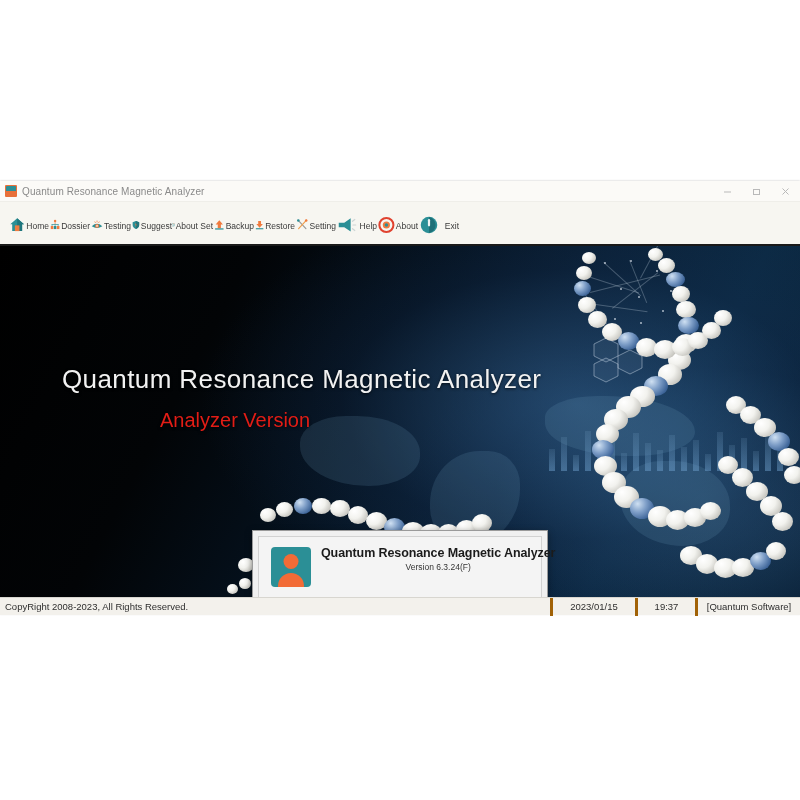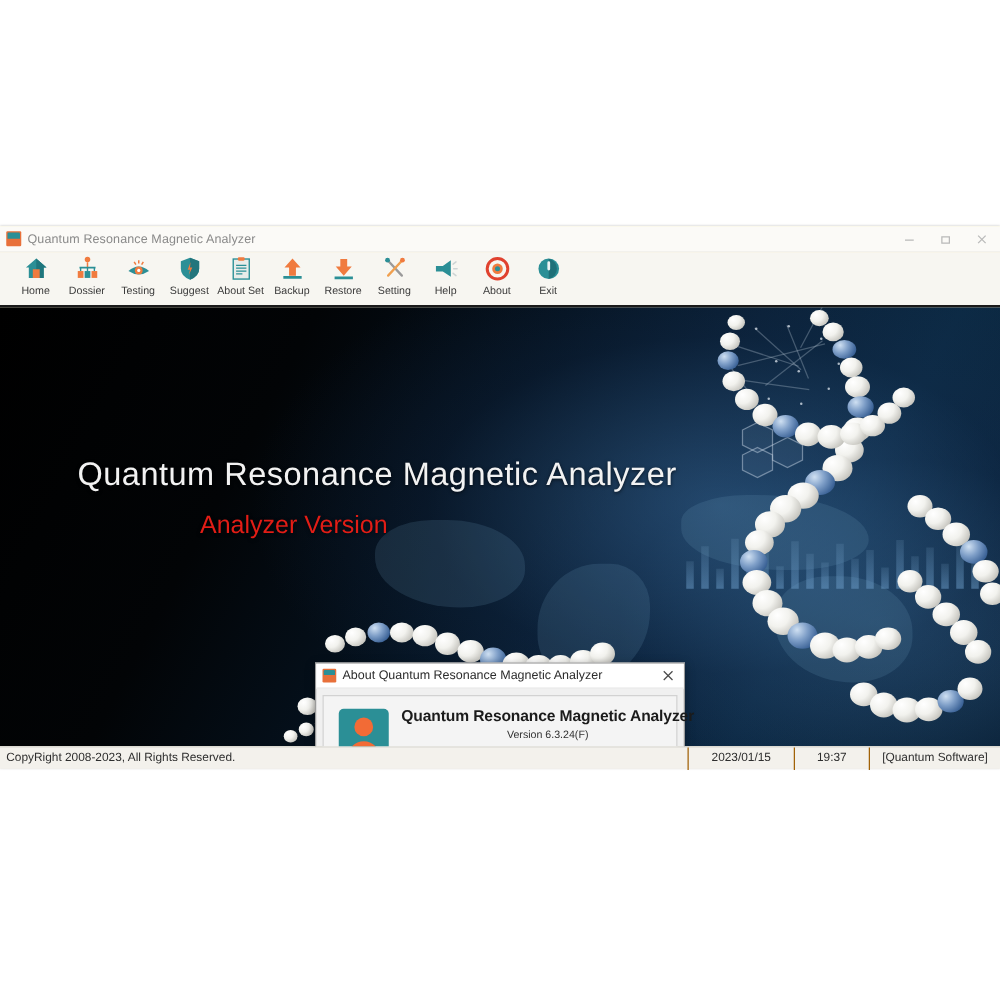--- a/index.html
+++ b/index.html
@@ -77,23 +77,23 @@
     border-bottom: 2px solid #1a1a1a;
     display: flex;
     align-items: flex-start;
     padding-left: 8px;
     box-sizing: border-box;
   }
   .tb-item {
     width: 41px;
     height: 44px;
     display: flex;
-    flex-direction: column;
+    flex-direction: row;
     align-items: center;
-    justify-content: flex-start;
+    justify-content: space-between;
     padding-top: 2px;
     box-sizing: border-box;
   }
   .tb-ico {
     width: 22px; height: 22px;
     display: block;
   }
   .tb-label {
     font-size: 8.5px;
     color: #3a3a3a;
@@ -187,21 +187,21 @@
     flex: 1 1 auto;
     padding-left: 5px;
     white-space: nowrap;
   }
   #statusbar .sb-cell {
     flex: 0 0 auto;
     height: 18px;
     display: flex;
     align-items: center;
     justify-content: center;
-    border-left: 1px solid #a16207;
+    border-left: 3px solid #a16207;
     box-sizing: border-box;
     white-space: nowrap;
   }
   #sb-date  { width: 85px; }
   #sb-time  { width: 60px; }
   #sb-brand { width: 105px; }
 
   
   #about-dialog {
     position: absolute;
@@ -614,30 +614,20 @@
       <div class="bead" style="left:115px; top:42px; width:15px; height:14px;"></div>
     </div>
 
     <div id="splash-text">
       <div id="splash-title">Quantum Resonance Magnetic Analyzer</div>
       <div id="splash-sub">Analyzer Version</div>
     </div>
 
     <div id="about-dialog">
 
-      <div id="dlg-titlebar">
-        <span class="dlg-icon"></span>
-        <span id="dlg-title">About Quantum Resonance Magnetic Analyzer</span>
-        <span id="dlg-close">
-          <svg width="11" height="11" viewBox="0 0 11 11">
-            <line x1="2" y1="2" x2="9" y2="9" stroke="#4a4a4a" stroke-width="1"></line>
-            <line x1="9" y1="2" x2="2" y2="9" stroke="#4a4a4a" stroke-width="1"></line>
-          </svg>
-        </span>
-      </div>
 
       <div id="dlg-body">
 
         <div id="dlg-head">
           <div id="dlg-avatar">
             <span class="av-head"></span>
             <span class="av-body"></span>
           </div>
           <div id="dlg-headtext">
             <div id="dlg-appname">Quantum Resonance Magnetic Analyzer</div>

